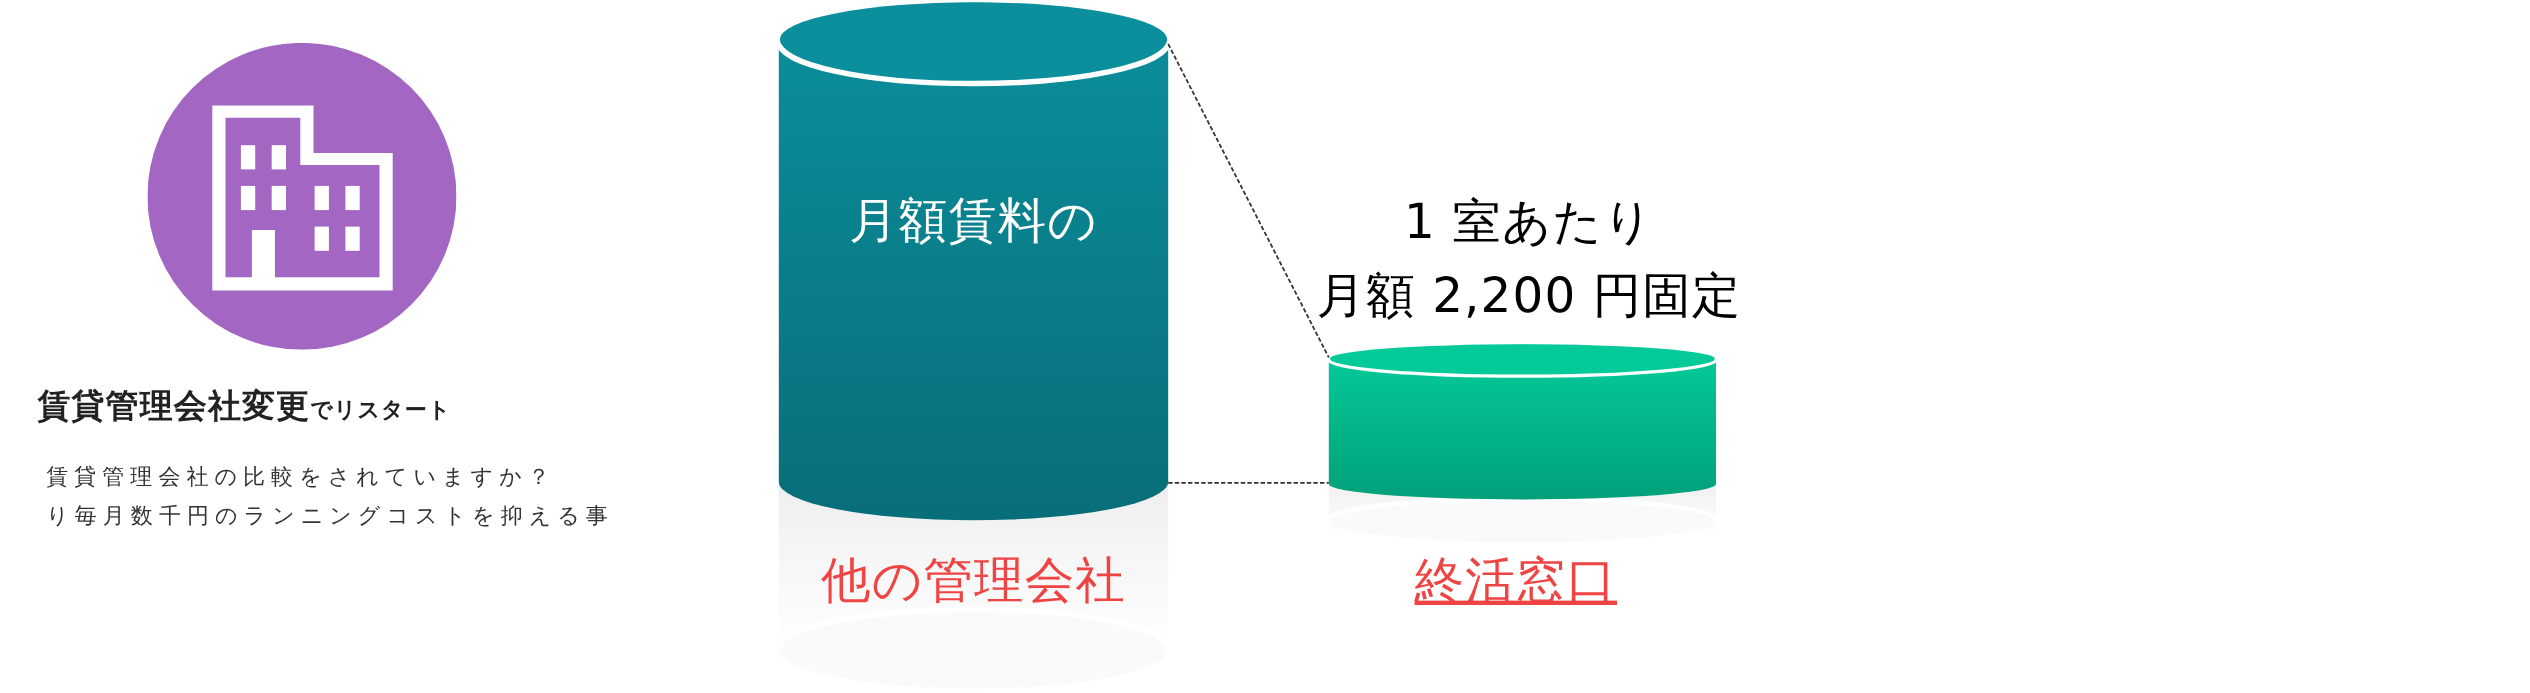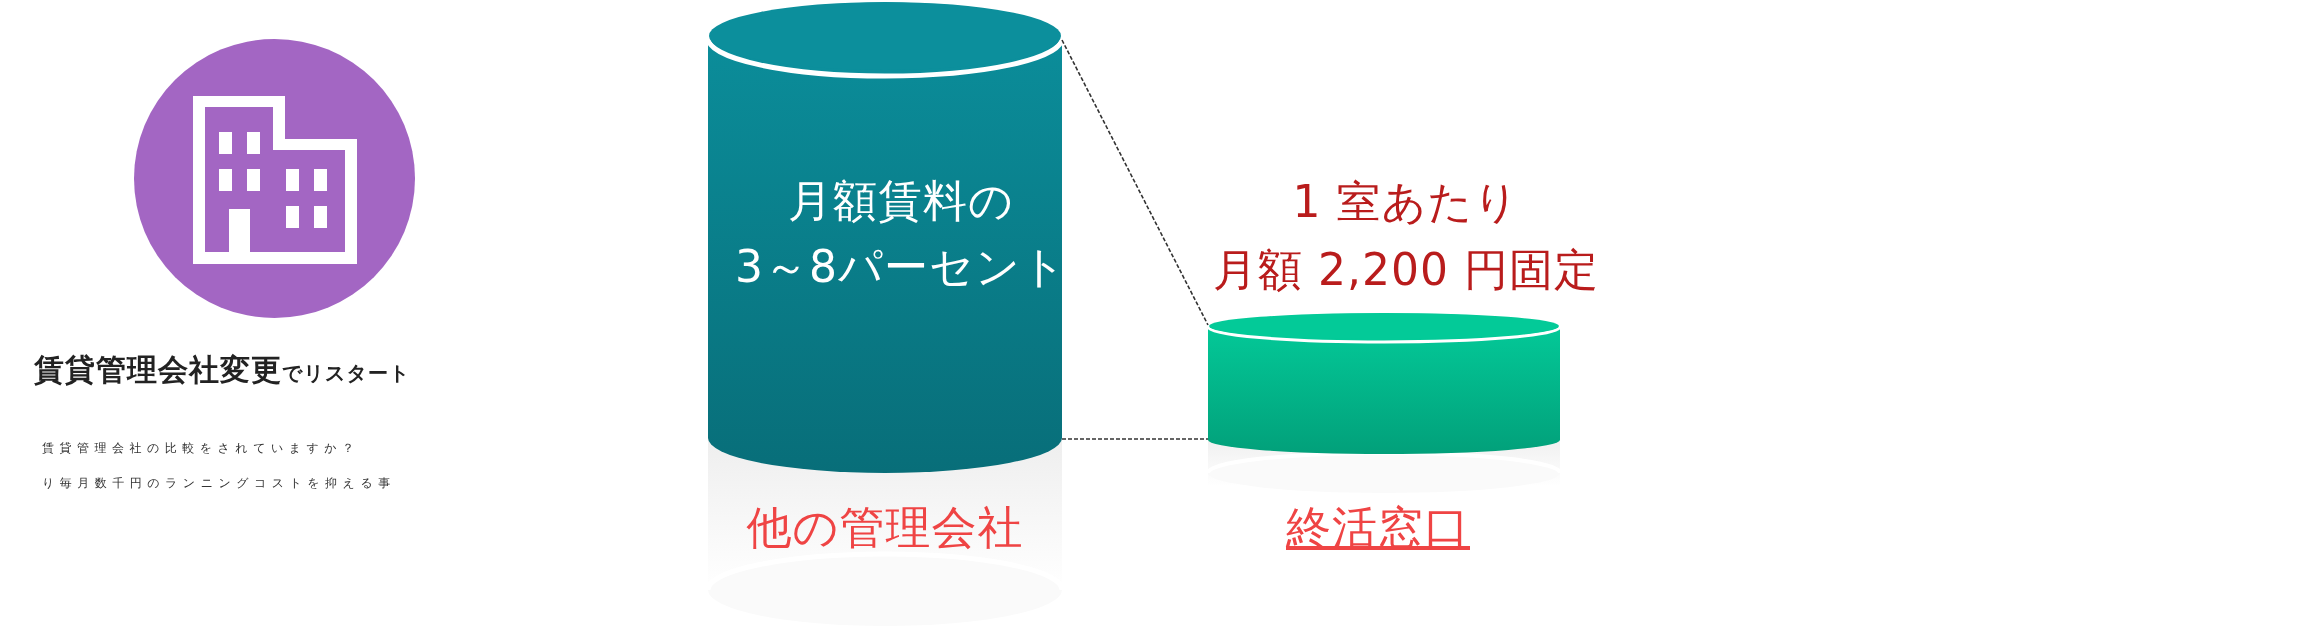--- a/index.html
+++ b/index.html
@@ -6,31 +6,31 @@
   body { width: 2300px; height: 630px; position: relative; overflow: hidden;
          font-family: "DejaVu Sans", "Liberation Sans", sans-serif; color: #222; }
   .abs { position: absolute; }
 
   
   #feature-icon { left: 134px; top: 39px; width: 281px; height: 279px; }
   #feature-title { left: 34px; top: 348px; width: 560px; white-space: nowrap;
                    font-weight: bold; color: #222; line-height: 44px; }
   #feature-title .big { font-size: 30px; letter-spacing: 1px; }
   #feature-title .small { font-size: 20px; letter-spacing: 1px; }
-  #feature-desc { left: 42px; top: 431px; width: 500px; font-size: 12px;
+  #feature-desc { left: 42px; top: 416px; width: 500px; font-size: 20px;
                   line-height: 34.5px; letter-spacing: 5.5px; color: #333; }
   #feature-desc div { white-space: nowrap; }
 
   
   #diagram-svg { left: 0; top: 0; width: 2300px; height: 630px; }
 
-  .cyl-text { position: absolute; text-align: center; white-space: nowrap; padding-left: 16px; }
+  .cyl-text { position: absolute; text-align: center; white-space: nowrap; }
   #big-cyl-text { left: 708px; width: 354px; top: 168px; color: #ffffff;
                   font-size: 44px; line-height: 66px; letter-spacing: 1px; }
-  #small-cyl-caption { left: 1180px; width: 420px; top: 168px; color: #b91c1c;
+  #small-cyl-caption { left: 1180px; width: 420px; top: 168px; color: #000000;
                        font-size: 44px; line-height: 68px; letter-spacing: 1px; }
   .bottom-label { position: absolute; text-align: center; white-space: nowrap;
                   font-size: 45px; color: #ef4444; top: 500px; line-height: 56px; letter-spacing: 1px; }
   #label-other { left: 708px; width: 354px; }
   #label-ours { left: 1202px; width: 352px; text-decoration: underline; }
 </style>
 </head>
 <body>
 
 <svg id="feature-icon" class="abs" viewBox="134 39 281 279" xmlns="http://www.w3.org/2000/svg">
@@ -101,21 +101,20 @@
     <ellipse cx="1384" cy="327" rx="176" ry="15" fill="#03CA98" stroke="#FFFFFF" stroke-width="3"></ellipse>
     <ellipse cx="1384" cy="326" rx="175" ry="13" fill="#03CA98"></ellipse>
   </g>
 
   <line x1="1062" y1="40" x2="1208" y2="325" stroke="#333" stroke-width="1.6" stroke-dasharray="4 2"></line>
   <line x1="1062" y1="439" x2="1208" y2="439" stroke="#333" stroke-width="1.6" stroke-dasharray="4 2"></line>
 </svg>
 
 <div id="big-cyl-text" class="cyl-text">
   <div>月額賃料の</div>
-  <div>3～8パーセント</div>
 </div>
 
 <div id="small-cyl-caption" class="cyl-text">
   <div>1 室あたり</div>
   <div>月額 2,200 円固定</div>
 </div>
 
 <div id="label-other" class="bottom-label">他の管理会社</div>
 <div id="label-ours" class="bottom-label">終活窓口</div>
 

